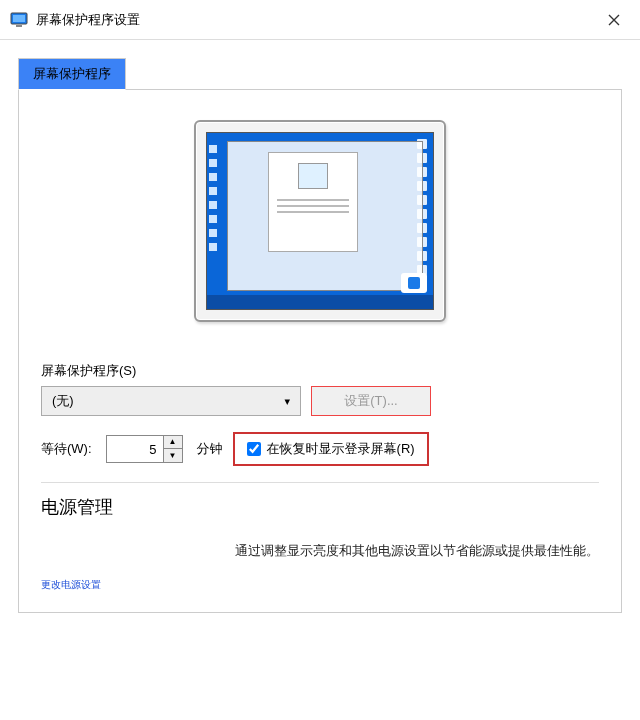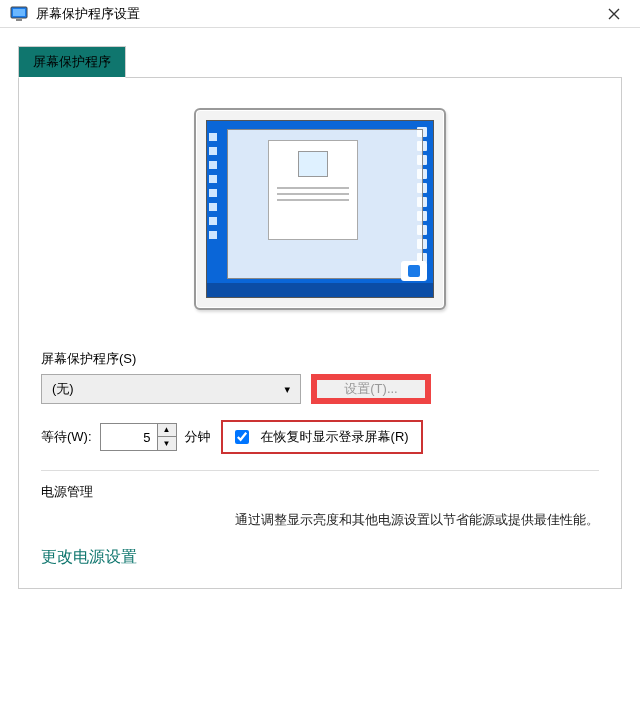--- a/index.html
+++ b/index.html
@@ -6,21 +6,21 @@
 body {
   font-family: "Microsoft YaHei", "Segoe UI", sans-serif;
   font-size: 13px;
   background: #fff;
   width: 640px;
   height: 720px;
   overflow: hidden;
   color: #000;
 }
 .titlebar {
-  height: 28px;
+  height: 40px;
   display: flex;
   align-items: center;
   padding: 0 4px 0 10px;
   border-bottom: 1px solid #ddd;
 }
 .titlebar .app-icon {
   width: 18px; height: 18px;
   margin-right: 8px;
 }
 .titlebar .title { flex: 1; font-size: 13px; }
@@ -31,21 +31,21 @@
   cursor: pointer;
 }
 .tabstrip {
   padding: 18px 0 0 18px;
   display: flex;
 }
 .tab {
   padding: 6px 14px;
   border: 1px solid #ccc;
   border-bottom: none;
-  background: #0f766e;
+  background: #3b82f6;
   font-size: 13px;
 }
 .tabcontent {
   margin: 0 18px 10px 18px;
   border: 1px solid #ccc;
   border-top: 1px solid #ccc;
   margin-top: -1px;
   padding: 20px 22px;
 }
 .tabstrip .tab { position: relative; top: 0; border-bottom: 1px solid #fff; z-index: 2; }
@@ -119,54 +119,54 @@
   width: 260px; height: 30px;
   border: 1px solid #aaa;
   background: #eee;
   display: flex; align-items: center; justify-content: space-between;
   padding: 0 10px;
   cursor: pointer;
 }
 .select .chev { font-size: 11px; }
 .btn {
   height: 30px;
-  border: 6px solid #ef4444;
+  border: 1px solid #ef4444;
   background: #f0f0f0;
   color: #999;
   padding: 0 20px;
   font-size: 13px;
   cursor: default;
 }
 .btn.wide { width: 120px; text-align: center; }
-.wait-row { display:flex; align-items:center; gap: 8px; }
+.wait-row { display:flex; align-items:center; gap: 14px; }
 .numbox {
   display:flex; align-items:center;
   border:1px solid #888;
   height: 28px;
   background:#fff;
 }
 .numbox input {
   width: 56px; border:none; text-align:right; padding-right:6px; font-size:13px; outline:none;
 }
 .spinner { display:flex; flex-direction:column; border-left:1px solid #888; }
 .spinner button {
   width: 18px; height: 13px; font-size: 8px; line-height: 8px;
   border: none; background:#eee; cursor:pointer; padding:0;
 }
 .spinner button:first-child { border-bottom:1px solid #888; }
 .highlight-box {
   border: 2px solid #c33;
   padding: 6px 12px;
-  display:flex; align-items:center; gap:12px;
+  display:flex; align-items:center; gap:6px;
 }
 input[type=checkbox] { width:14px; height:14px; }
 .divider { border: none; border-top: 1px solid #ddd; margin: 14px 0 12px; }
-.section-title { font-size: 13px; margin-bottom: 10px; }
+.section-title { font-size: 18px; margin-bottom: 23px; }
 .desc { font-size: 13px; margin-bottom: 18px; color:#222;text-align:right; }
-.link { color: #0f766e; font-size: 16px; cursor: pointer; }
+.link { color: #1d4ed8; font-size: 10px; cursor: pointer; }
 </style>
 </head>
 <body>
 
 <div class="titlebar">
   <span class="app-icon">
     <svg viewBox="0 0 18 18">
       <rect x="1" y="2" width="16" height="11" rx="1" fill="#1a7ae8" stroke="#444"></rect>
       <rect x="3" y="4" width="12" height="7" fill="#6ab7ff"></rect>
       <rect x="6" y="14" width="6" height="2" fill="#888"></rect>

